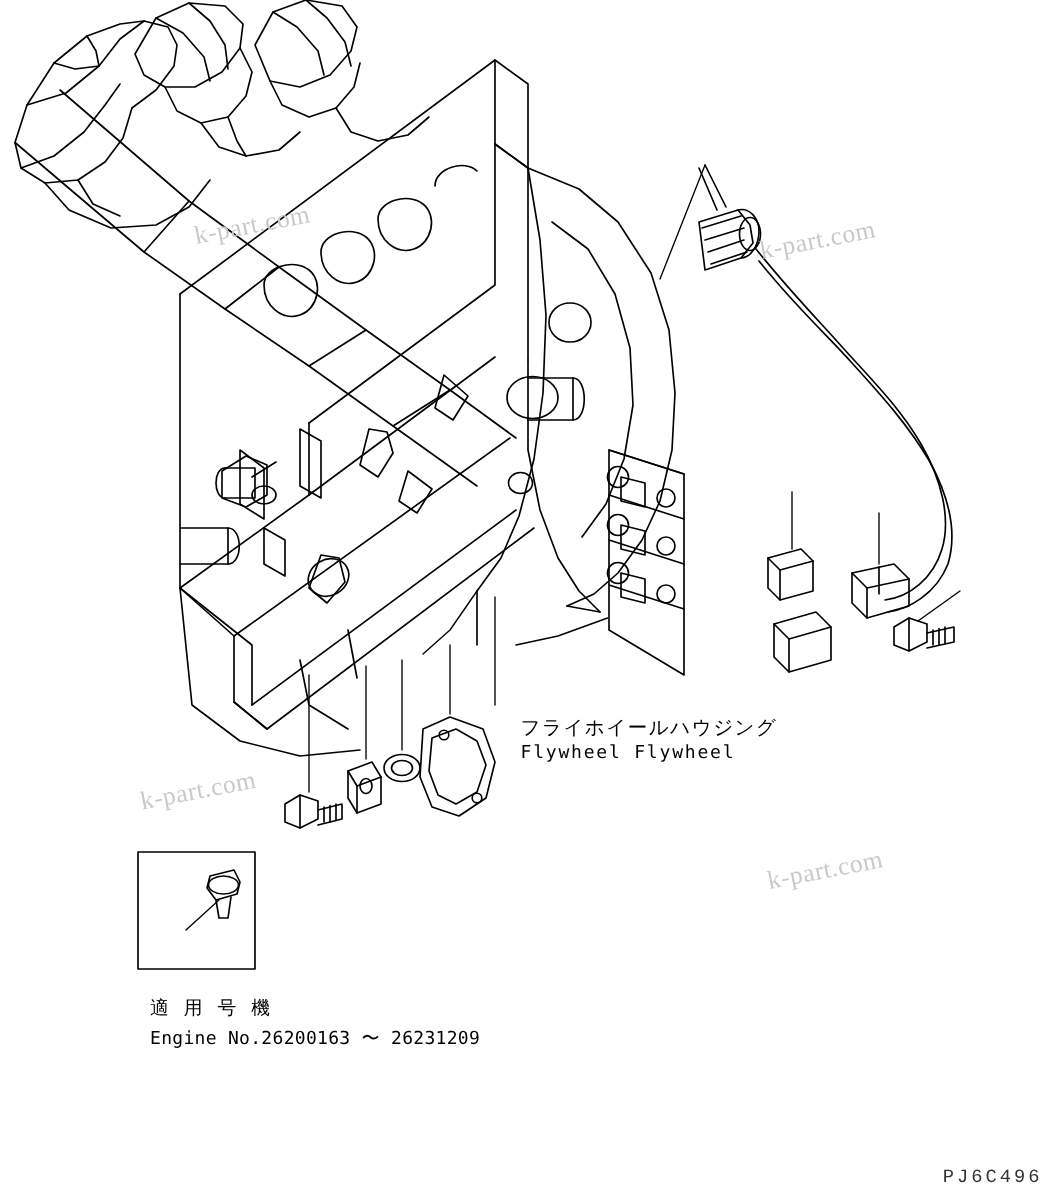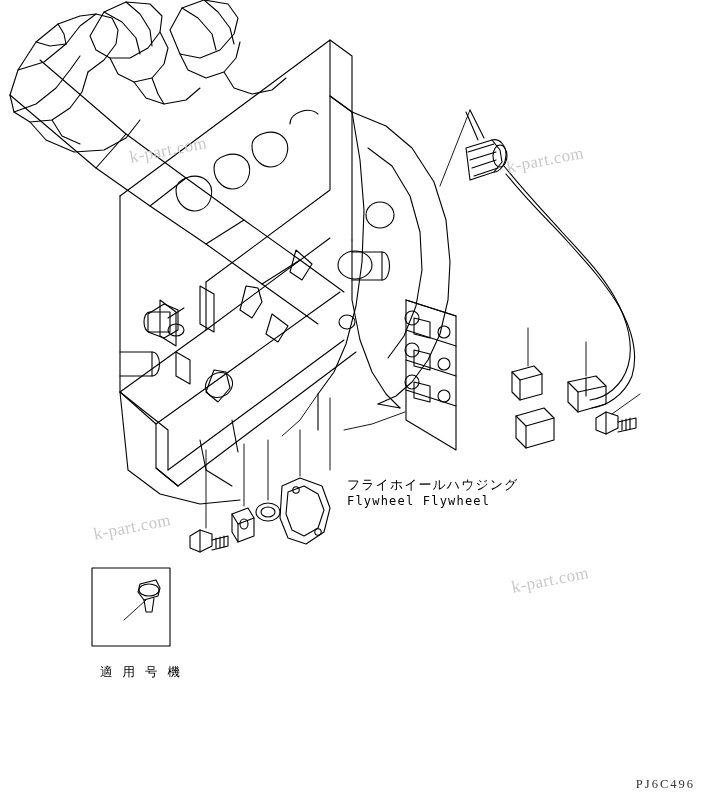--- a/index.html
+++ b/index.html
@@ -6,21 +6,21 @@
   body{width:703px;height:798px;position:relative;overflow:hidden;
        font-family:"Liberation Sans", sans-serif;color:#000;}
   #sheet{position:absolute;left:0;top:0;width:703px;height:798px;background:#fff;}
   svg.layer{position:absolute;left:0;top:0;width:703px;height:798px;}
   .wm{position:absolute;font-family:"Liberation Serif",serif;font-size:17px;
       color:#c9c9c9;white-space:nowrap;transform:rotate(-11deg);
       transform-origin:left top;letter-spacing:0.4px;}
   .lbl{position:absolute;white-space:nowrap;}
   .jp{font-family:"DejaVu Sans",sans-serif;font-size:13px;letter-spacing:1px;margin-top:46px;}
   .en{font-family:"DejaVu Sans Mono",monospace;font-size:12px;letter-spacing:1.2px;}
-  .code{position:absolute;right:8px;bottom:6px;font-family:Liberation Serif, serif;
+  .code{position:absolute;right:8px;bottom:6px;font-family:Liberation Mono, monospace;
         font-size:12.5px;letter-spacing:2px;color:#333;margin-left:32px;}
   .note-jp{font-family:"DejaVu Sans",sans-serif;font-size:12.5px;letter-spacing:3px;}
   .note-en{font-family:"DejaVu Sans Mono",monospace;font-size:12px;letter-spacing:0.2px;}
 </style>
 </head>
 <body>
 
 <div id="sheet">
 
   <svg class="layer" viewBox="0 0 703 798">
@@ -204,17 +204,18 @@
   <div class="wm" style="left:92px;top:525px;">k-part.com</div>
   <div class="wm" style="left:510px;top:578px;">k-part.com</div>
 
   <div class="lbl" style="left:347px;top:430px;">
     <div class="jp">フライホイールハウジング</div>
     <div class="en">Flywheel Flywheel</div>
   </div>
 
   <div class="lbl" style="left:60px;top:664px;margin-left:40px;">
     <div class="note-jp">適 用 号 機</div>
+    <div class="note-en" style="margin-top:3px;">Engine No.26200163 〜 26231209</div>
   </div>
 
   <div class="code">PJ6C496</div>
 
 </div>
 
 </body></html>

